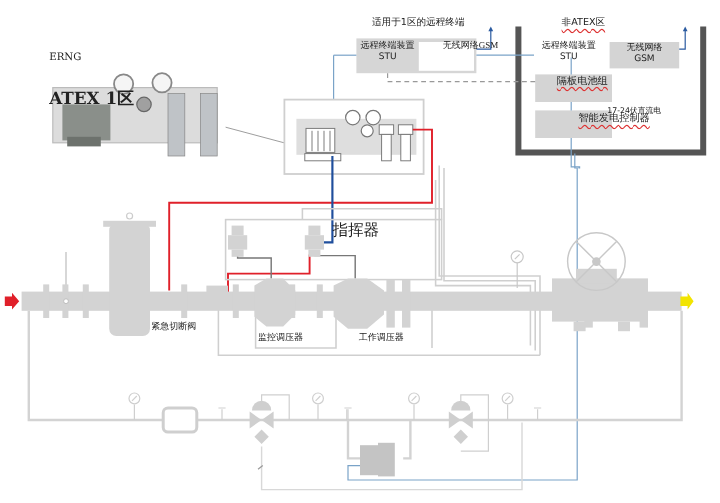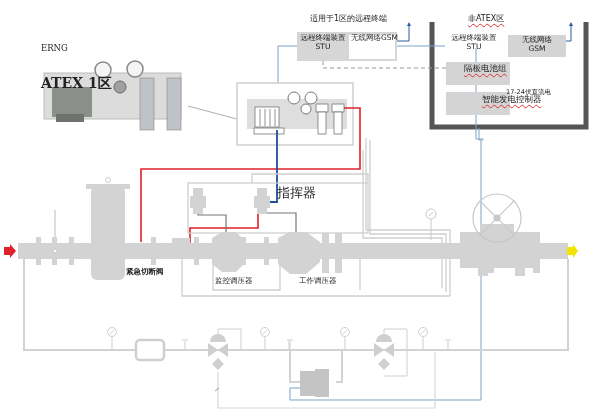--- a/index.html
+++ b/index.html
@@ -206,31 +206,31 @@
 </svg>
 
 <div class="lbl lbl-serif" style="left:41px;top:32px;font-size:14px;font-weight:bold;margin-top:44px;">ATEX 1区</div>
 <div class="lbl lbl-serif" style="left:41px;top:44px;font-size:8.5px;">ERNG</div>
 
 <div class="lbl" style="left:310px;top:15px;">适用于1区的远程终端</div>
 <div class="box-text" style="left:297px;top:34px;width:52px;font-size:7.5px;">
   <div>远程终端装置</div>
   <div>STU</div>
 </div>
-<div class="lbl" style="left:351px;top:34px;font-size:7.5px;">无线网络GSM</div>
+<div class="lbl" style="left:369px;top:34px;font-size:7.5px;font-family:Liberation Serif, serif;">无线网络GSM</div>
 
 <div class="lbl squiggle" style="left:468px;top:15px;">非ATEX区</div>
 <div class="box-text" style="left:448px;top:34px;width:52px;font-size:7.5px;">
   <div>远程终端装置</div>
   <div>STU</div>
 </div>
 <div class="box-text" style="left:508px;top:36px;width:58px;font-size:7.5px;">
   <div>无线网络</div>
   <div>GSM</div>
 </div>
 <div class="lbl squiggle" style="left:452px;top:64px;font-size:8.5px;padding-left:12px;">隔板电池组</div>
 <div class="lbl squiggle" style="left:446px;top:95px;font-size:8.5px;padding-left:36px;">智能发电控制器</div>
 <div class="lbl" style="left:506px;top:89px;font-size:6.5px;">17-24伏直流电</div>
 
 <div class="lbl" style="left:277px;top:186px;font-size:13px;">指挥器</div>
-<div class="lbl" style="left:126px;top:268px;font-size:7.5px;font-weight:bold;">紧急切断阀</div>
+<div class="lbl" style="left:126px;top:268px;font-size:7.5px;">紧急切断阀</div>
 <div class="lbl" style="left:215px;top:277px;font-size:7.5px;">监控调压器</div>
 <div class="lbl" style="left:299px;top:277px;font-size:7.5px;">工作调压器</div>
 
 </body></html>

